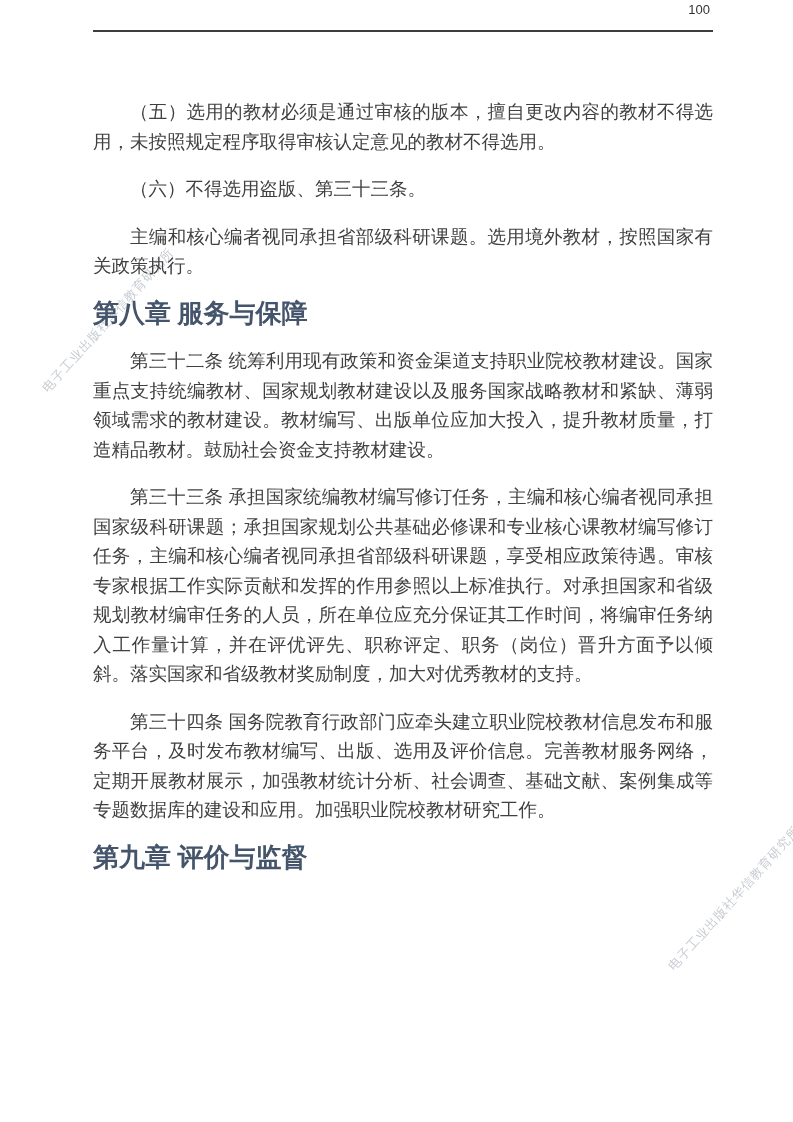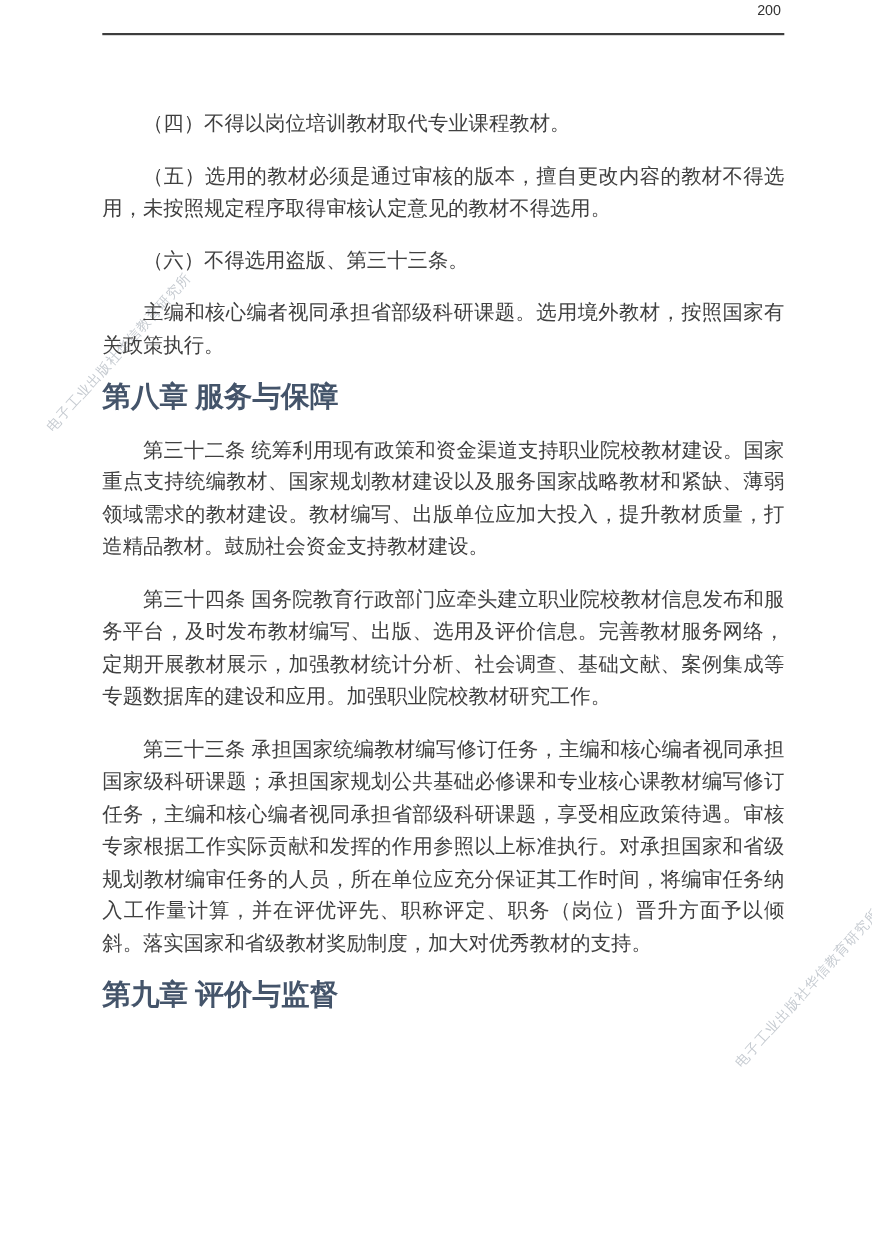--- a/index.html
+++ b/index.html
@@ -68,33 +68,32 @@
     text-align: left;
     text-indent: 0;
     font-family: Liberation Serif, serif;
   }
 </style>
 </head>
 <body>
 
 <div class="page">
 
-  <div class="page-number">200</div>
+  <div class="page-number">100</div>
 
   <div class="header-rule"></div>
 
   <div class="watermark wm-left">电子工业出版社华信教育研究所</div>
 
   <div class="watermark wm-right">电子工业出版社华信教育研究所</div>
 
   <div class="content" id="content">
-      <p class="para">（四）不得以岗位培训教材取代专业课程教材。</p>
       <p class="para">（五）选用的教材必须是通过审核的版本，擅自更改内容的教材不得选用，未按照规定程序取得审核认定意见的教材不得选用。</p>
       <p class="para">（六）不得选用盗版、第三十三条。</p>
       <p class="para">主编和核心编者视同承担省部级科研课题。选用境外教材，按照国家有关政策执行。</p>
       <h2 class="chapter">第八章 服务与保障</h2>
       <p class="para">第三十二条 统筹利用现有政策和资金渠道支持职业院校教材建设。国家重点支持统编教材、国家规划教材建设以及服务国家战略教材和紧缺、薄弱领域需求的教材建设。教材编写、出版单位应加大投入，提升教材质量，打造精品教材。鼓励社会资金支持教材建设。</p>
+      <p class="para">第三十三条 承担国家统编教材编写修订任务，主编和核心编者视同承担国家级科研课题；承担国家规划公共基础必修课和专业核心课教材编写修订任务，主编和核心编者视同承担省部级科研课题，享受相应政策待遇。审核专家根据工作实际贡献和发挥的作用参照以上标准执行。对承担国家和省级规划教材编审任务的人员，所在单位应充分保证其工作时间，将编审任务纳入工作量计算，并在评优评先、职称评定、职务（岗位）晋升方面予以倾斜。落实国家和省级教材奖励制度，加大对优秀教材的支持。</p>
       <p class="para">第三十四条 国务院教育行政部门应牵头建立职业院校教材信息发布和服务平台，及时发布教材编写、出版、选用及评价信息。完善教材服务网络，定期开展教材展示，加强教材统计分析、社会调查、基础文献、案例集成等专题数据库的建设和应用。加强职业院校教材研究工作。</p>
-      <p class="para">第三十三条 承担国家统编教材编写修订任务，主编和核心编者视同承担国家级科研课题；承担国家规划公共基础必修课和专业核心课教材编写修订任务，主编和核心编者视同承担省部级科研课题，享受相应政策待遇。审核专家根据工作实际贡献和发挥的作用参照以上标准执行。对承担国家和省级规划教材编审任务的人员，所在单位应充分保证其工作时间，将编审任务纳入工作量计算，并在评优评先、职称评定、职务（岗位）晋升方面予以倾斜。落实国家和省级教材奖励制度，加大对优秀教材的支持。</p>
       <h2 class="chapter">第九章 评价与监督</h2>
     </div>
 
 </div>
 
 </body></html>

